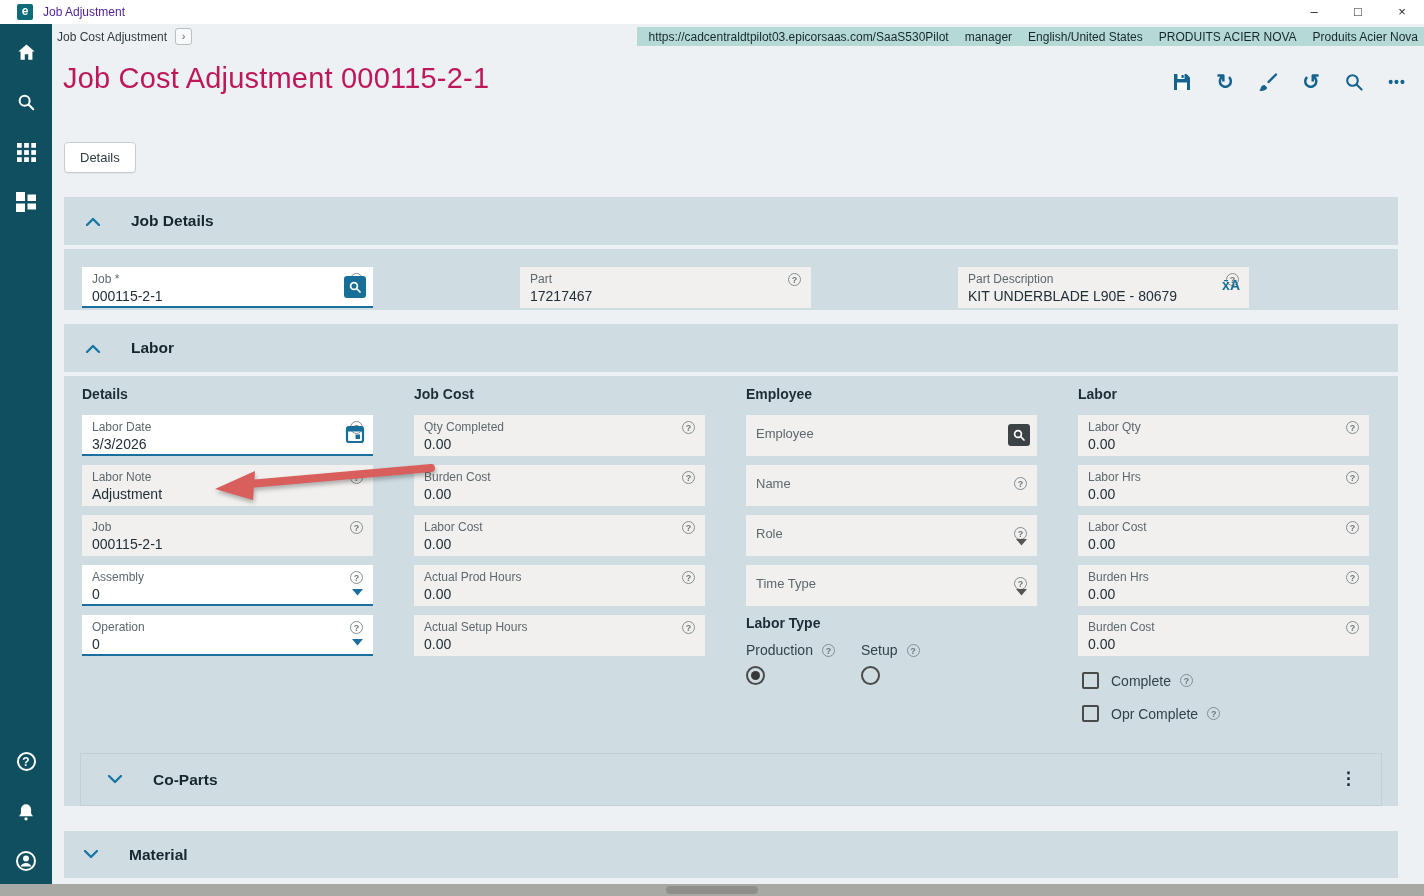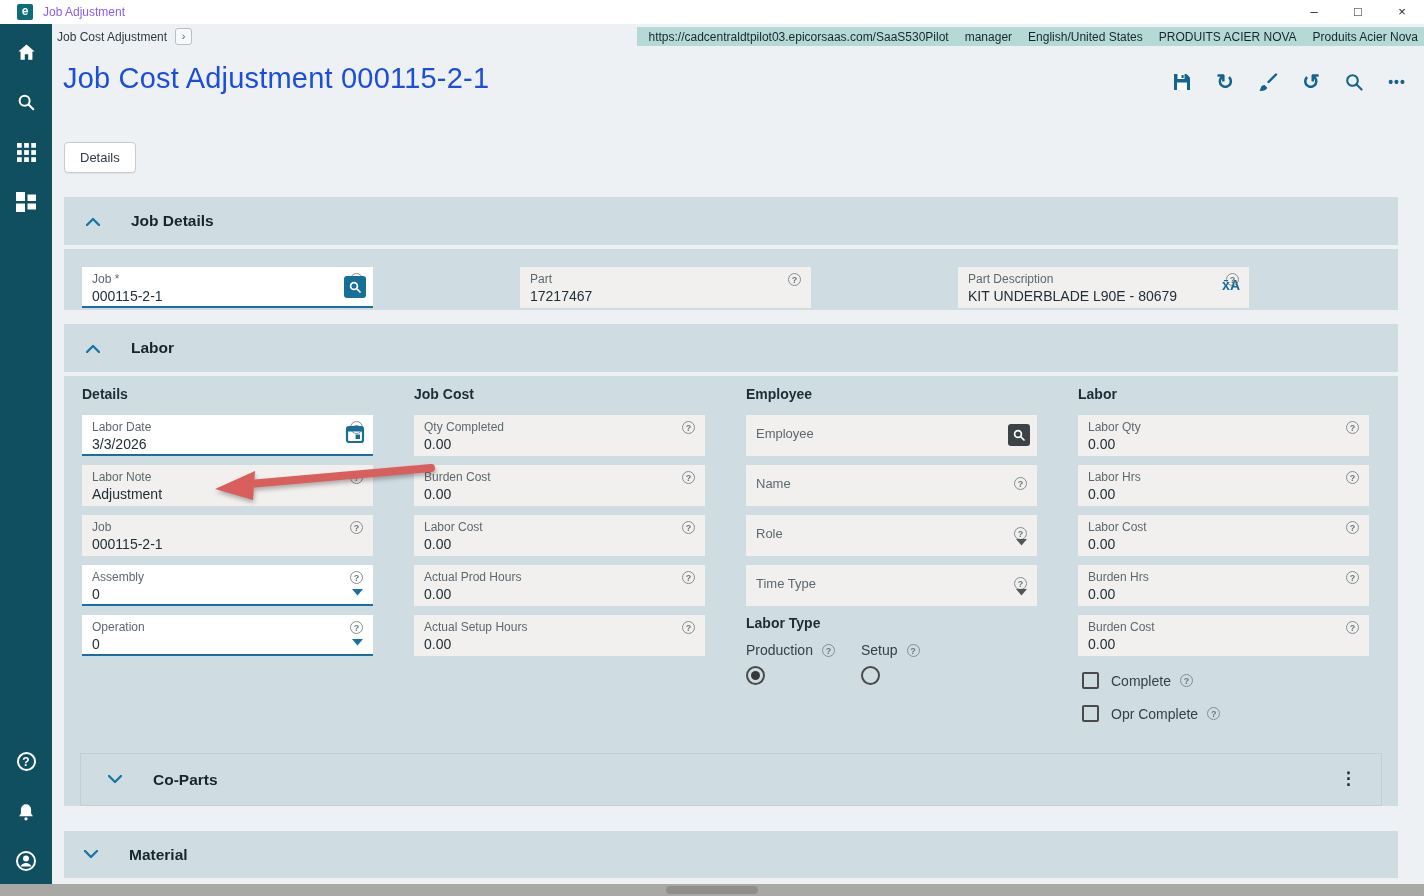--- a/index.html
+++ b/index.html
@@ -3,41 +3,41 @@
 <meta charset="utf-8">
 <style>
   * { margin:0; padding:0; box-sizing:border-box; }
   html,body { width:1424px; height:896px; font-family:"Liberation Sans", sans-serif; }
   #app { position:relative; width:1424px; height:896px; background:#eef1f4; overflow:hidden; }
 
   
   .titlebar { position:absolute; top:0; left:0; width:1424px; height:24px; background:#ffffff; display:flex; align-items:center; }
   .logo { width:16px; height:16px; margin-left:17px; background:#0e6c78; color:#fff; border-radius:2px;
           font-size:12px; font-weight:bold; text-align:center; line-height:15px; }
-  .win-title { font-size:12px; color:#8b5cf6; margin-left:10px; }
+  .win-title { font-size:12px; color:#4c1d95; margin-left:10px; }
   .win-controls { position:absolute; right:0; top:0; height:24px; display:flex; }
   .win-btn { width:44px; height:24px; text-align:center; line-height:24px; font-size:13px; color:#222; }
 
   
   .sidebar { position:absolute; left:0; top:24px; width:52px; height:860px; background:#0f4f5f; }
   .sb-top { position:absolute; top:17px; left:0; width:52px; display:flex; flex-direction:column; align-items:center; gap:28px; }
   .sb-bottom { position:absolute; bottom:12px; left:0; width:52px; display:flex; flex-direction:column; align-items:center; gap:28px; }
   .sb-icon { width:22px; height:22px; display:flex; align-items:center; justify-content:center; }
   .help-circle { width:19px; height:19px; border:2px solid #fff; border-radius:50%; color:#fff; font-size:12px; font-weight:bold; text-align:center; line-height:16px; }
 
   
   .breadcrumb-row { position:absolute; left:57px; top:28px; display:flex; align-items:center; gap:8px; }
   .breadcrumb-text { font-size:12px; color:#2e3b42; }
   .crumb-btn { width:17px; height:17px; border:1px solid #b9bfc2; border-radius:3px; background:#f7f9fa;
                font-size:11px; color:#5a646a; text-align:center; line-height:15px; }
   .env-bar { position:absolute; top:27px; right:0; height:19px; background:#b5dad6; display:flex; align-items:center;
              gap:16px; padding:0 6px 0 12px; font-size:12px; color:#17272e; white-space:nowrap; }
 
   
-  .page-title { position:absolute; left:63px; top:62px; font-size:29px; font-weight:500; color:#1d4ed8; letter-spacing:0.2px; }
+  .page-title { position:absolute; left:63px; top:62px; font-size:29px; font-weight:500; color:#be185d; letter-spacing:0.2px; }
   .toolbar { position:absolute; right:16px; top:70px; display:flex; align-items:center; gap:21px; }
   .tb-icon { width:22px; height:24px; display:flex; align-items:center; justify-content:center;
              color:#15648f; font-size:21px; font-weight:bold; line-height:22px; }
   .tb-dots { font-size:14px; letter-spacing:1px; }
 
   .tab { position:absolute; left:64px; top:142px; height:31px; padding:0 15px; background:#fff; border:1px solid #c7cbce;
          border-radius:4px; font-size:13px; color:#2e3b42; display:flex; align-items:center; box-shadow:0 1px 1px rgba(0,0,0,0.05); }
 
   
   .card-header { position:absolute; left:64px; width:1334px; height:48px; background:#cfdde3; display:flex; align-items:center; }

